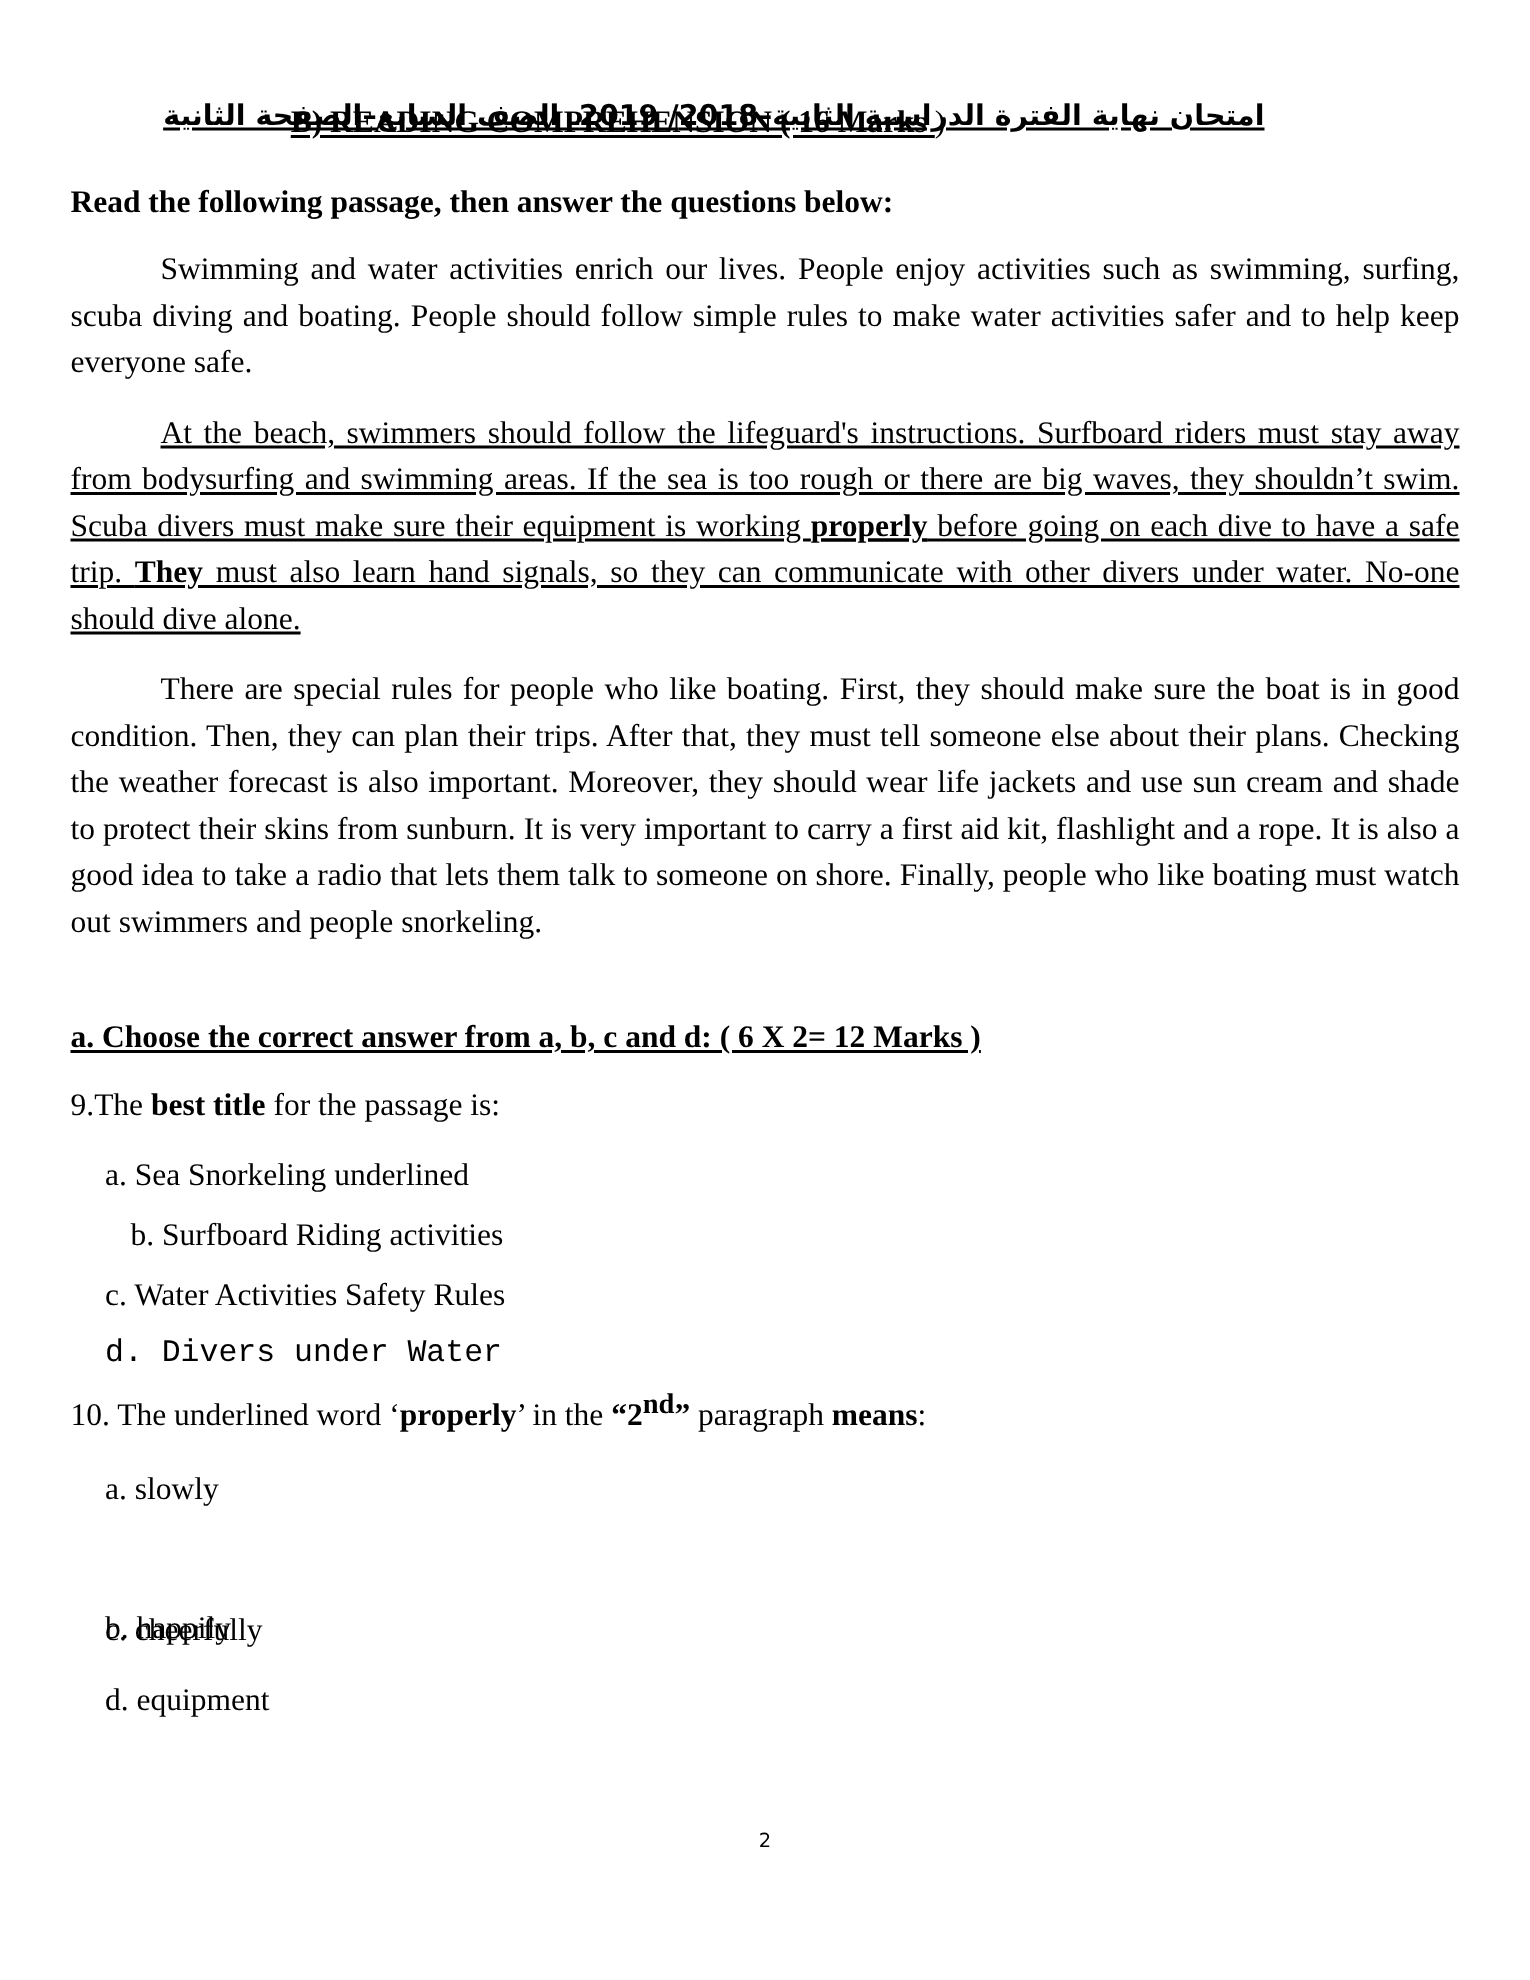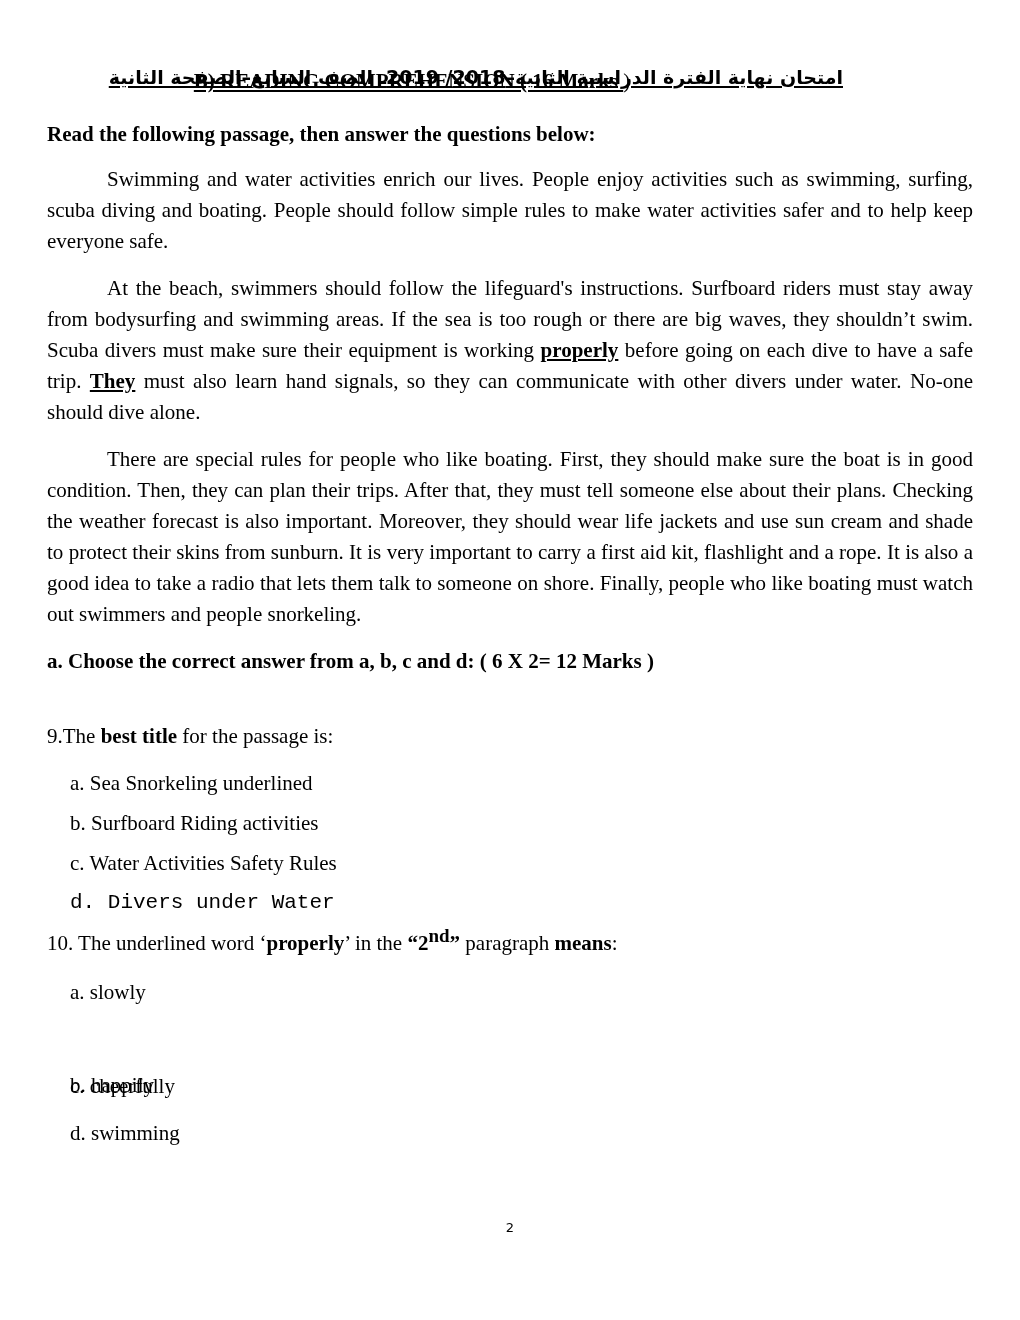--- a/index.html
+++ b/index.html
@@ -54,30 +54,31 @@
   .para {
     position: absolute;
     left: 47px;
     width: 926px;
     font-size: 21px;
     line-height: 31px;
     text-align: justify;
     text-indent: 60px;
   }
   .p1 { top: 164px; }
-  .p2 { top: 273px; }
+  .p2 { top: 273px; text-decoration: underline; }
   .p3 { top: 444px; }
   .para .emph { font-weight: bold; text-decoration: underline; }
   .section-a {
     position: absolute;
-    top: 648px;
+    top: 678px;
     left: 47px;
     font-weight: bold;
     font-size: 21px;
     line-height: 26px;
+    text-decoration: underline;
   }
   .q {
     position: absolute;
     left: 47px;
     font-size: 21px;
     line-height: 26px;
     white-space: nowrap;
   }
   .q b { font-weight: bold; margin-top: 24px; }
   .q sup { font-size: 19px; vertical-align: 8px; line-height: 0; font-weight: bold; }
@@ -112,24 +113,24 @@
 
 <div class="para p2"><span>At the beach, swimmers should follow the lifeguard's instructions. Surfboard riders must stay away from bodysurfing and swimming areas. If the sea is too rough or there are big waves, they shouldn’t swim. Scuba divers must make sure their equipment is working </span><span class="emph">properly</span><span> before going on each dive to have a safe trip. </span><span class="emph">They</span><span> must also learn hand signals, so they can communicate with other divers under water. No-one should dive alone.</span></div>
 
 <div class="para p3">There are special rules for people who like boating. First, they should make sure the boat is in good condition. Then, they can plan their trips. After that, they must tell someone else about their plans. Checking the weather forecast is also important. Moreover, they should wear life jackets and use sun cream and shade to protect their skins from sunburn. It is very important to carry a first aid kit, flashlight and a rope. It is also a good idea to take a radio that lets them talk to someone on shore. Finally, people who like boating must watch out swimmers and people snorkeling.</div>
 
 <div class="section-a">a. Choose the correct answer from a, b, c and d: ( 6 X 2= 12 Marks )</div>
 
 <div class="q" style="top:723px;"><span>9.The </span><b>best title</b><span> for the passage is:</span></div>
 
 <div class="opt" style="top:770px;">a. Sea Snorkeling underlined</div>
-<div class="opt" style="top:810px;">b. Surfboard Riding activities</div>
+<div class="opt" style="top:810px;margin-left:17px;">b. Surfboard Riding activities</div>
 <div class="opt" style="top:850px;">c. Water Activities Safety Rules</div>
 <div class="opt" style="top:890px;font-family:Liberation Mono, monospace;">d. Divers under Water</div>
 
 <div class="q" style="top:930px;"><span>10. The underlined word ‘</span><b>properly</b><span>’ in the </span><b>“2</b><sup>nd</sup><b>”</b><span> paragraph </span><b>means</b><span>:</span></div>
 
 <div class="opt" style="top:979px;">a. slowly</div>
 <div class="opt" style="top:1072px;">b. happily</div>
 <div class="opt" style="top:1073px;">c. cheerfully</div>
-<div class="opt" style="top:1120px;">d. swimming</div>
+<div class="opt" style="top:1120px;">d. equipment</div>
 
 <div class="pagenum">2</div>
 
 </body></html>

